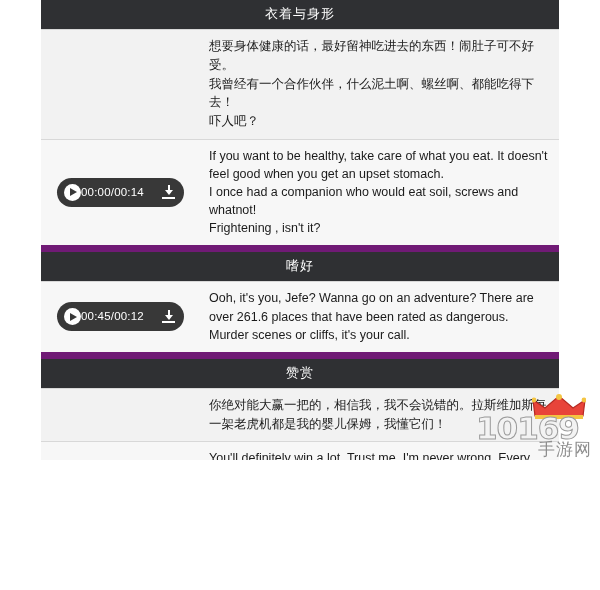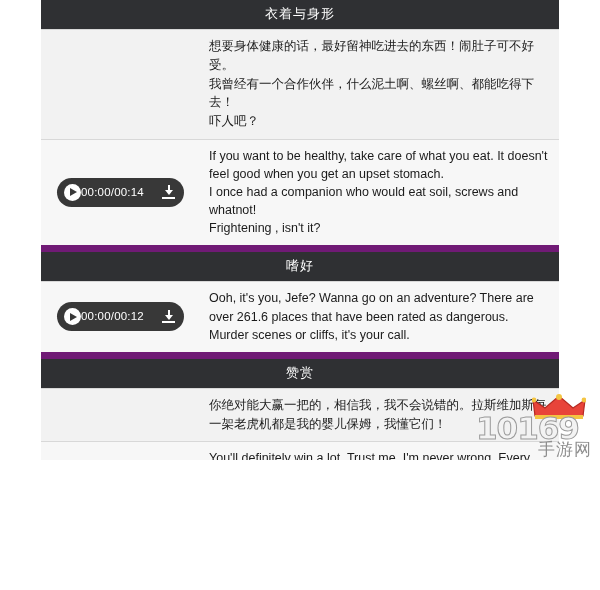--- a/index.html
+++ b/index.html
@@ -209,21 +209,21 @@
 Frightening , isn't it?</td>
       </tr>
 
       <tr class="section-row">
         <td colspan="2">嗜好</td>
       </tr>
       <tr class="en-row">
         <td class="audio-cell">
           <div class="player">
             <span class="play-btn"></span>
-            <span class="time">00:00/00:12</span>
+            <span class="time">00:45/00:12</span>
             <span class="dl-icon">
               <span class="stem"></span>
                 <span class="arrow"></span>
                 <span class="base"></span>
             </span>
           </div>
         </td>
         <td class="en-text">Ooh, it's you, Jefe? Wanna go on an adventure? There are over 261.6 places that have been rated as dangerous. Murder scenes or cliffs, it's your call.</td>
       </tr>
 

